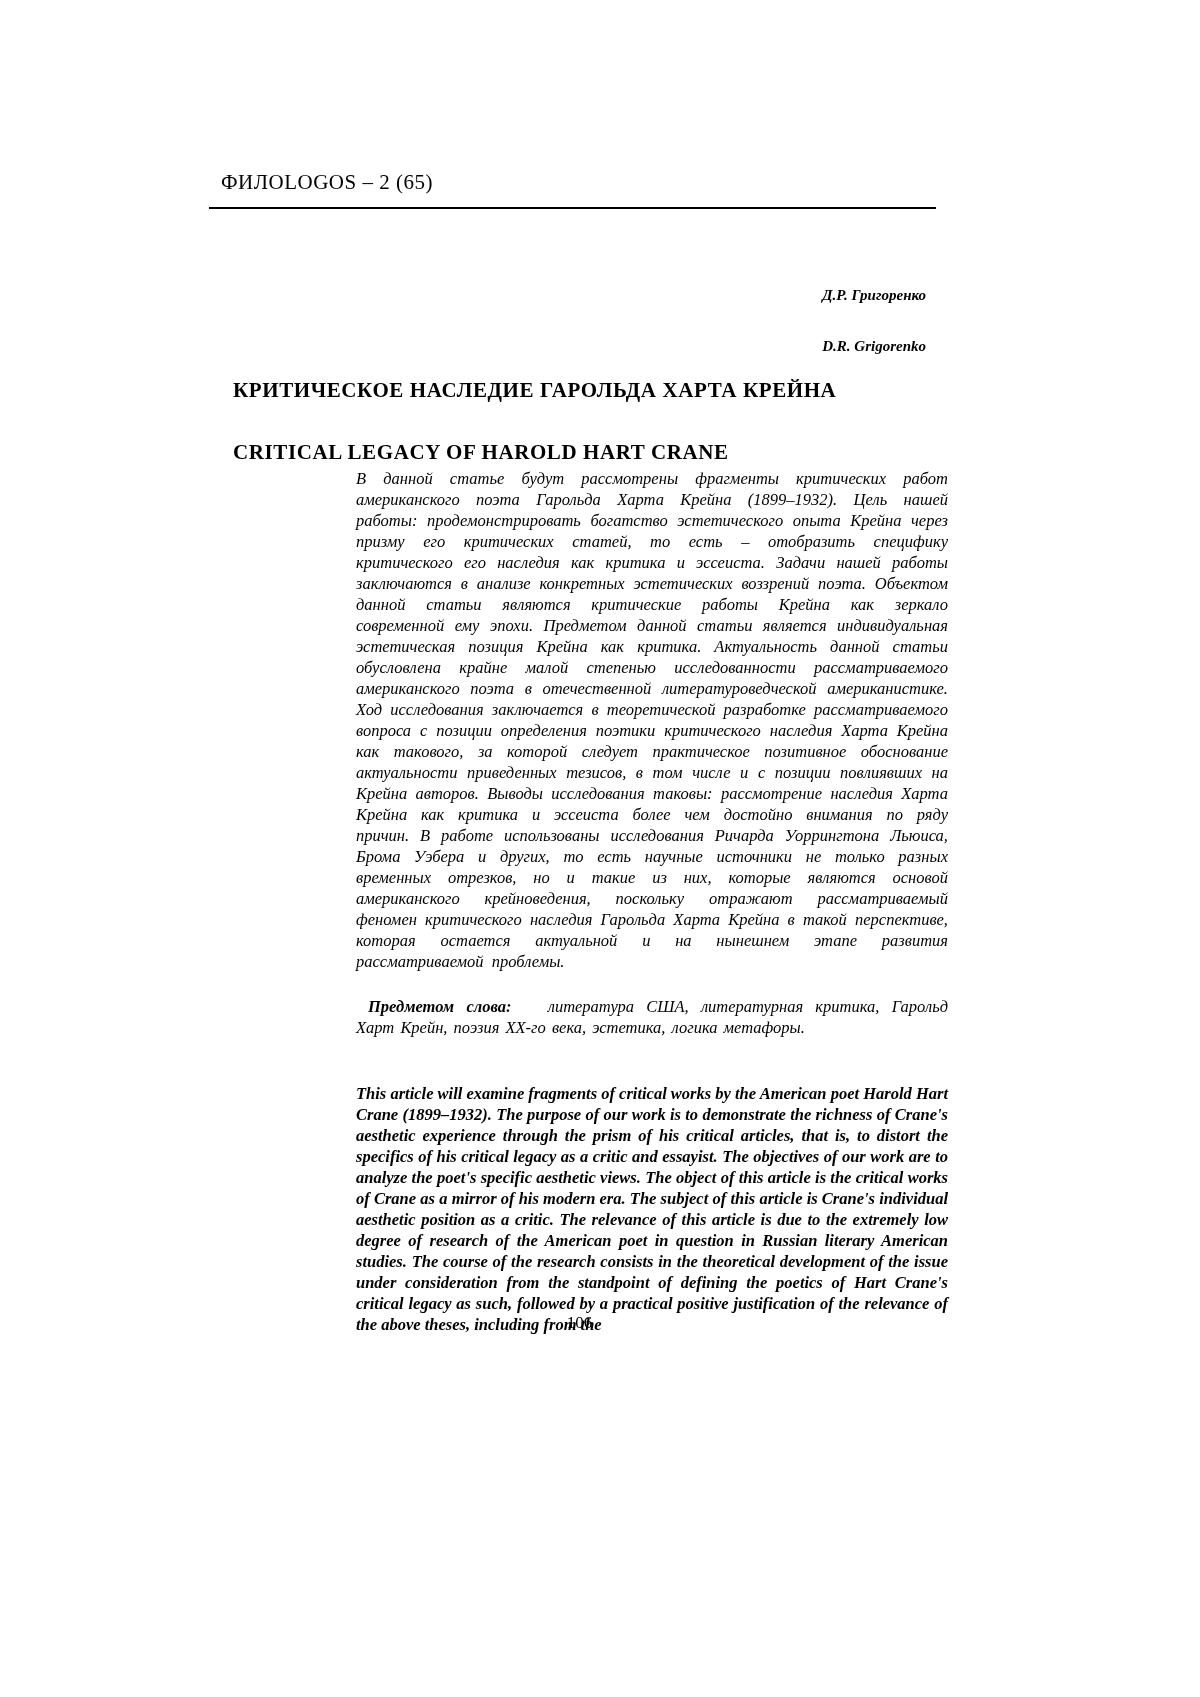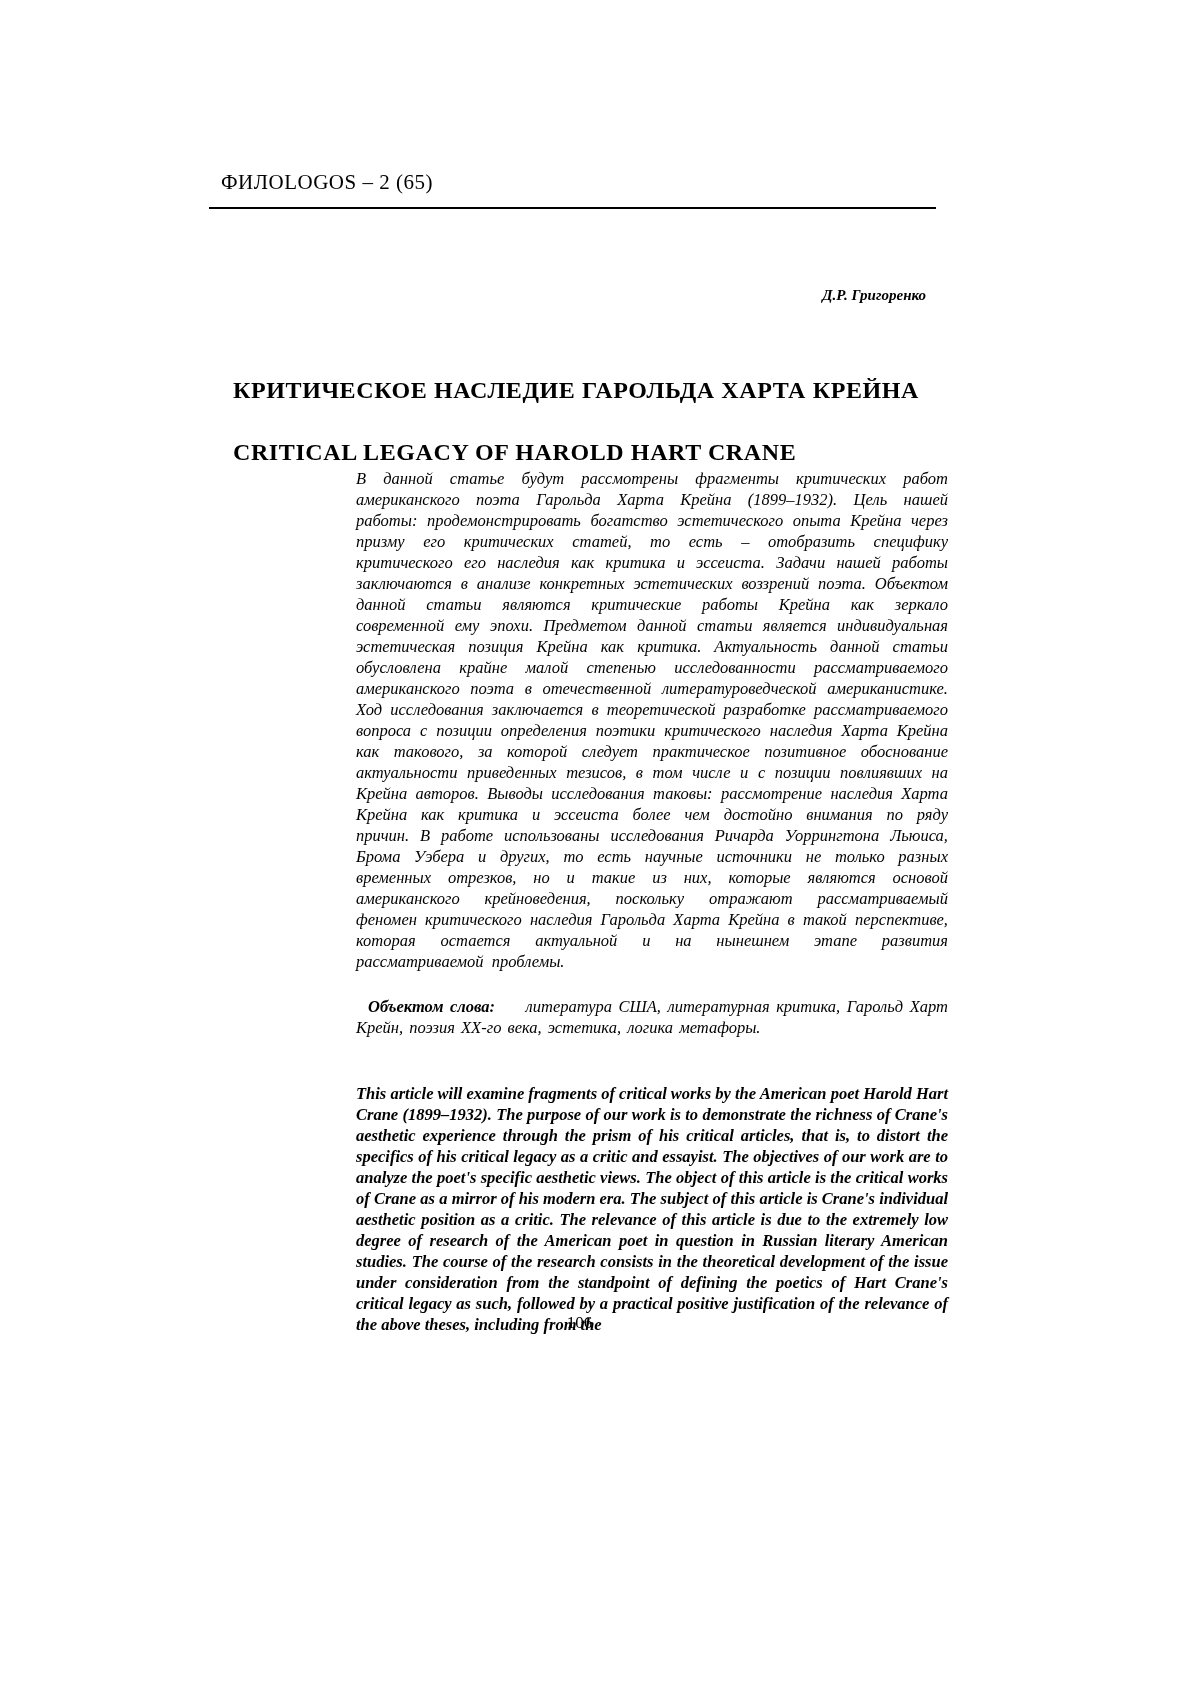--- a/index.html
+++ b/index.html
@@ -37,21 +37,21 @@
     font-style: italic;
     font-size: 15px;
     line-height: 27px;
   }
   .titles {
     position: absolute;
     top: 330px;
     left: 185px;
     width: 741px;
     font-weight: bold;
-    font-size: 24px;
+    font-size: 21px;
     line-height: 24px;
     letter-spacing: 0.6px;
   }
   .title-en { margin-top: 14px; }
   .abstract {
     position: absolute;
     top: 420px;
     left: 288px;
     width: 640px;
     font-style: italic;
@@ -77,28 +77,29 @@
 <body>
 
 <div class="page">
 
   <div class="journal-header">ФИЛОLOGOS – 2 (65)</div>
 
   <div class="header-rule"></div>
 
   <div class="authors">
     <div>Д.Р. Григоренко</div>
+    <div>D.R. Grigorenko</div>
   </div>
 
   <div class="titles">
     <div class="title-ru">КРИТИЧЕСКОЕ НАСЛЕДИЕ ГАРОЛЬДА ХАРТА КРЕЙНА</div>
     <div class="title-en">CRITICAL LEGACY OF HAROLD HART CRANE</div>
   </div>
 
   <div class="abstract">
     <p class="abstract-ru">В данной статье будут рассмотрены фрагменты критических работ американского поэта Гарольда Харта Крейна (1899–1932). Цель нашей работы: продемонстрировать богатство эстетического опыта Крейна через призму его критических статей, то есть – отобразить специфику критического его наследия как критика и эссеиста. Задачи нашей работы заключаются в анализе конкретных эстетических воззрений поэта. Объектом данной статьи являются критические работы Крейна как зеркало современной ему эпохи. Предметом данной статьи является индивидуальная эстетическая позиция Крейна как критика. Актуальность данной статьи обусловлена крайне малой степенью исследованности рассматриваемого американского поэта в отечественной литературоведческой американистике. Ход исследования заключается в теоретической разработке рассматриваемого вопроса с позиции определения поэтики критического наследия Харта Крейна как такового, за которой следует практическое позитивное обоснование актуальности приведенных тезисов, в том числе и с позиции повлиявших на Крейна авторов. Выводы исследования таковы: рассмотрение наследия Харта Крейна как критика и эссеиста более чем достойно внимания по ряду причин. В работе использованы исследования Ричарда Уоррингтона Льюиса, Брома Уэбера и других, то есть научные источники не только разных временных отрезков, но и такие из них, которые являются основой американского крейноведения, поскольку отражают рассматриваемый феномен критического наследия Гарольда Харта Крейна в такой перспективе, которая остается актуальной и на нынешнем этапе развития рассматриваемой проблемы.</p>
-    <p class="keywords"><span class="keywords-label">Объектом слова: </span><span>литература США, литературная критика, Гарольд Харт Крейн, поэзия XX-го века, эстетика, логика метафоры.</span></p>
+    <p class="keywords"><span class="keywords-label">Предметом слова: </span><span>литература США, литературная критика, Гарольд Харт Крейн, поэзия XX-го века, эстетика, логика метафоры.</span></p>
     <p class="abstract-en">This article will examine fragments of critical works by the American poet Harold Hart Crane (1899–1932). The purpose of our work is to demonstrate the richness of Crane's aesthetic experience through the prism of his critical articles, that is, to distort the specifics of his critical legacy as a critic and essayist. The objectives of our work are to analyze the poet's specific aesthetic views. The object of this article is the critical works of Crane as a mirror of his modern era. The subject of this article is Crane's individual aesthetic position as a critic. The relevance of this article is due to the extremely low degree of research of the American poet in question in Russian literary American studies. The course of the research consists in the theoretical development of the issue under consideration from the standpoint of defining the poetics of Hart Crane's critical legacy as such, followed by a practical positive justification of the relevance of the above theses, including from the</p>
   </div>
 
   <div class="page-number">106</div>
 
 </div>
 
 </body></html>

